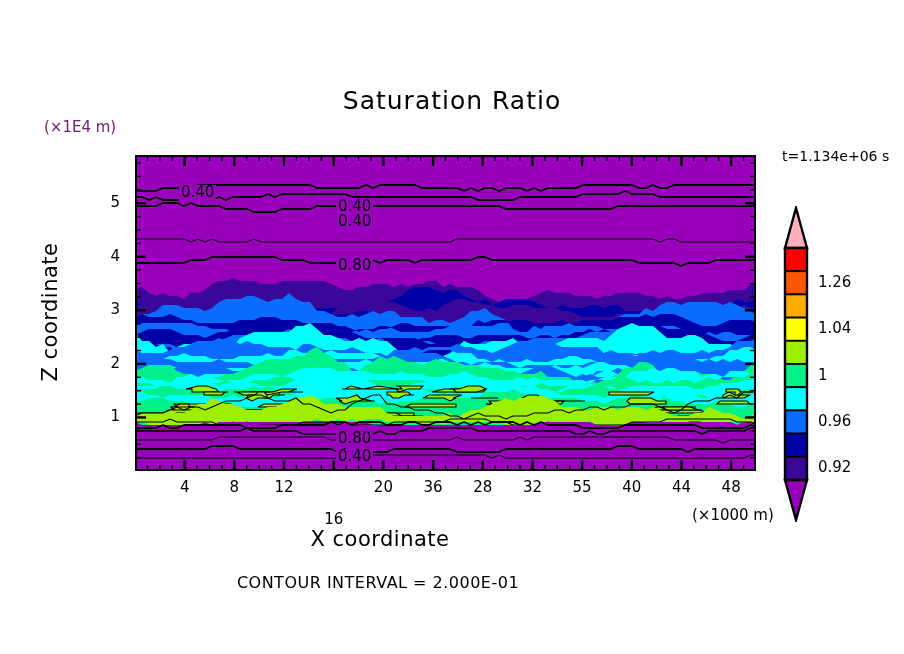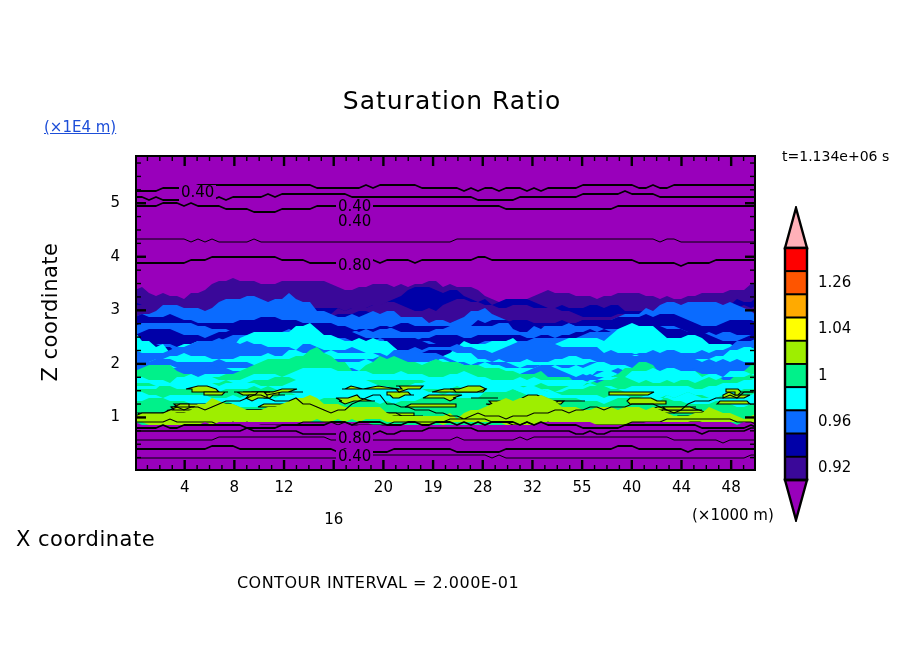--- a/index.html
+++ b/index.html
@@ -6,26 +6,26 @@
   body{
     width:904px;height:654px;background:#ffffff;
     font-family:"DejaVu Sans","Liberation Sans",sans-serif;
     position:relative;overflow:hidden;
   }
   .abs{position:absolute;}
   .ttl{
     left:0;top:86px;width:904px;text-align:center;
     font-size:25px;color:#000;letter-spacing:1px;
   }
-  .yunit{left:44px;top:118px;font-size:15px;color:#1d4ed8;text-decoration:underline;}
+  .yunit{left:44px;top:118px;font-size:15px;color:#701a75;}
   .tstamp{left:782px;top:148px;font-size:14px;color:#000;white-space:nowrap;}
   .xunit{left:680px;top:506px;font-size:15px;color:#000;margin-left:12px;}
   .xtitle{
-    left:0;top:527px;width:760px;
-    font-size:21px;color:#000;letter-spacing:.5px;padding-left:16px;
+    left:0;top:527px;width:760px;text-align:center;
+    font-size:21px;color:#000;letter-spacing:.5px;
   }
   .ytitle{
     left:-60px;top:300px;width:220px;text-align:center;
     font-size:21px;color:#000;letter-spacing:.5px;
     transform:rotate(-90deg);transform-origin:center center;
   }
   .caption{
     left:0;top:573px;width:756px;text-align:center;
     font-size:16px;color:#000;letter-spacing:.5px;
   }
@@ -295,21 +295,21 @@
       <line x1="621" y1="8.033898305084733" x2="615" y2="8.033898305084733" stroke="#000" stroke-width="1.4"></line>
     </svg>
 </div>
 
 <div id="xticks">
     <div class="xtick" style="left: 184.68px;">4</div>
     <div class="xtick" style="left: 234.36px;">8</div>
     <div class="xtick" style="left: 284.04px;">12</div>
     <div class="xtick" style="left: 333.72px; margin-top: 32px;">16</div>
     <div class="xtick" style="left: 383.4px;">20</div>
-    <div class="xtick" style="left: 433.08px;">19</div>
+    <div class="xtick" style="left: 433.08px;">36</div>
     <div class="xtick" style="left: 482.76px;">28</div>
     <div class="xtick" style="left: 532.44px;">32</div>
     <div class="xtick" style="left: 582.12px;">55</div>
     <div class="xtick" style="left: 631.8px;">40</div>
     <div class="xtick" style="left: 681.48px;">44</div>
     <div class="xtick" style="left: 731.16px;">48</div>
   </div>
 <div id="yticks">
     <div class="ytick" style="top: 417.441px;">1</div>
     <div class="ytick" style="top: 363.881px;">2</div>

